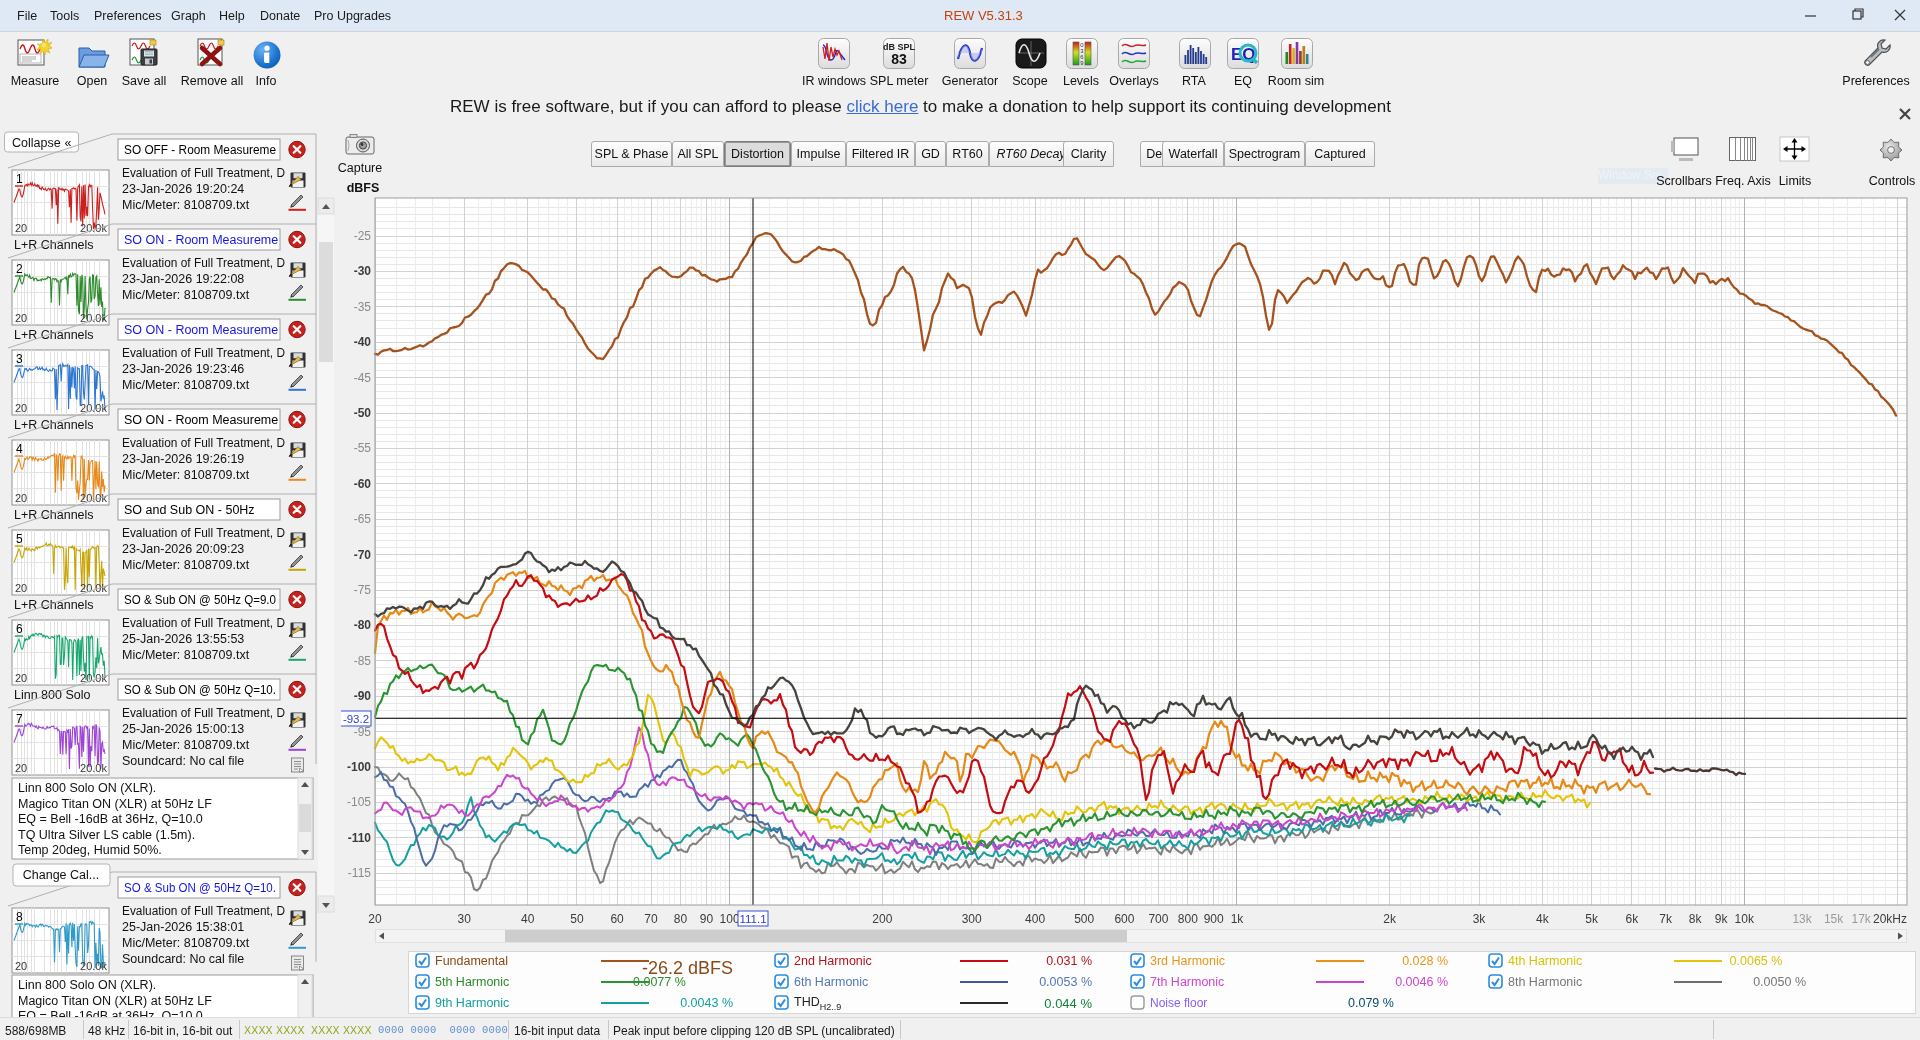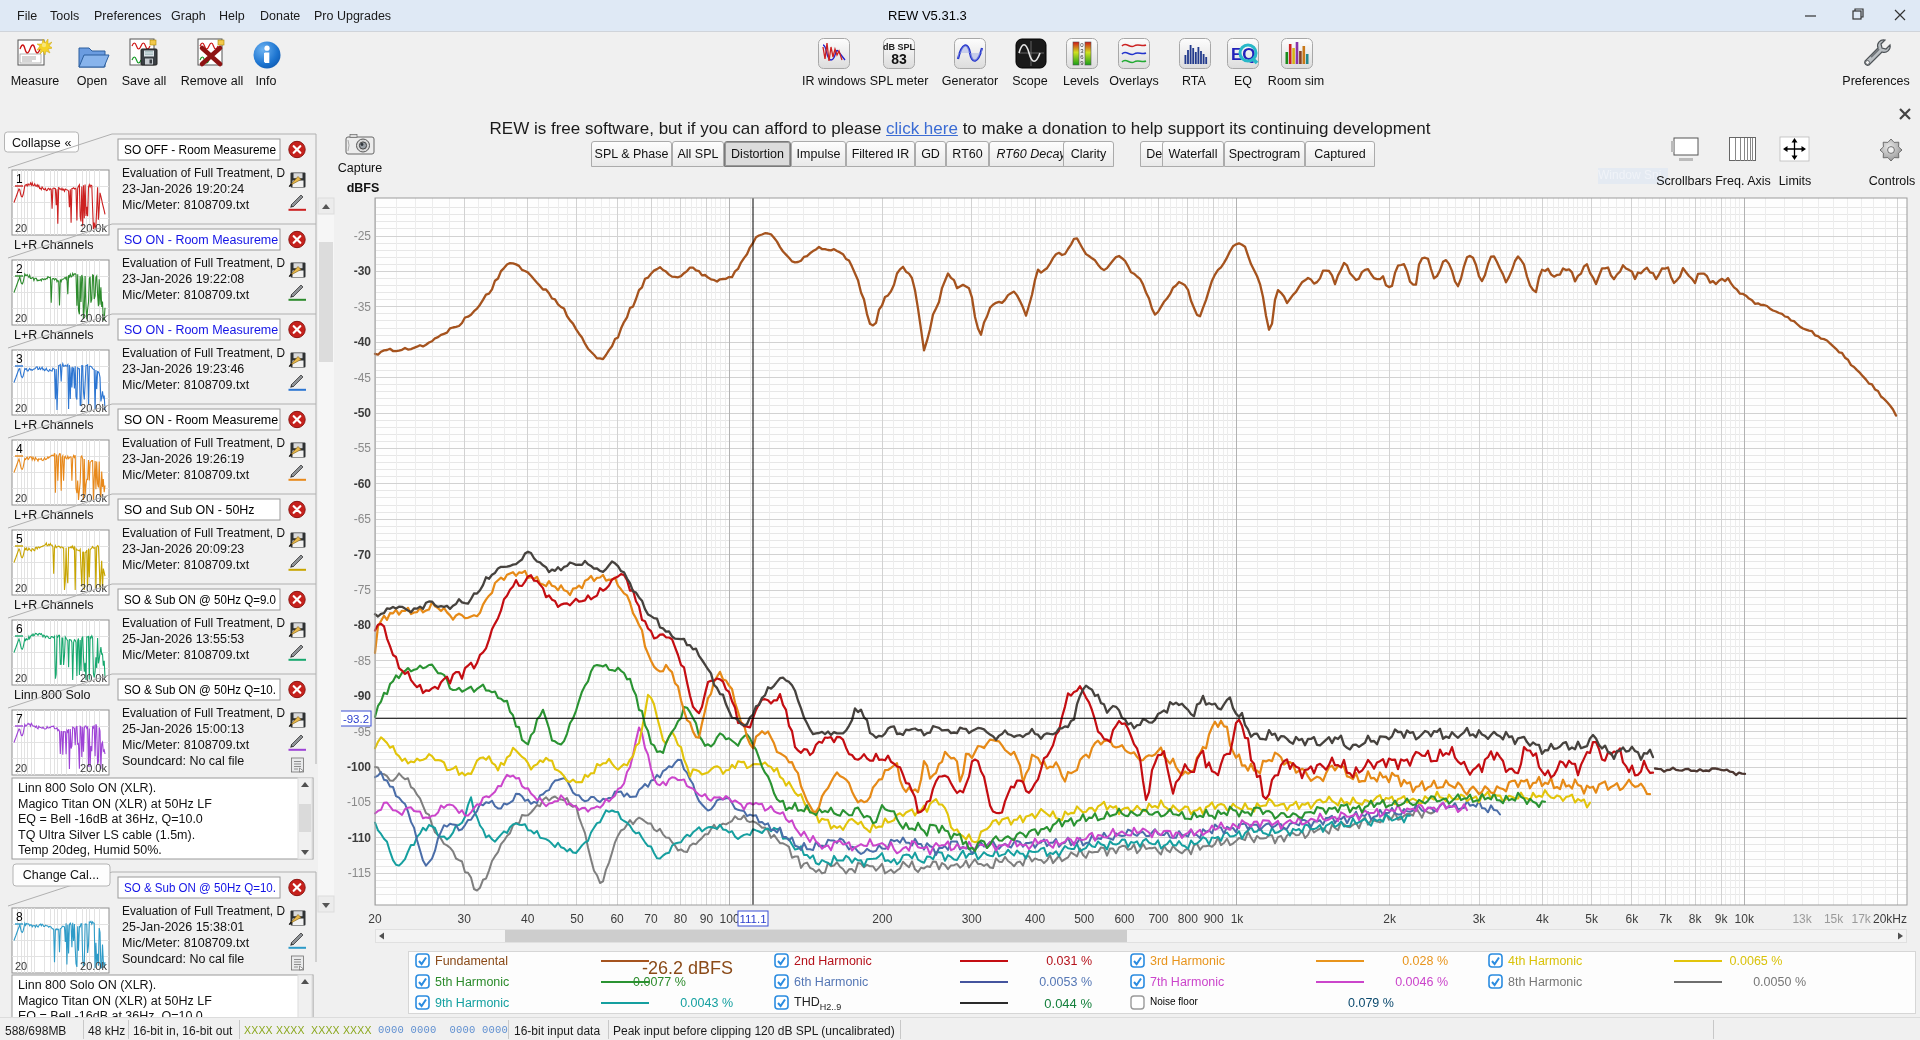--- a/index.html
+++ b/index.html
@@ -1,21 +1,21 @@
 <!DOCTYPE html>
 <html><head><meta charset="utf-8"><title>REW V5.31.3</title><style>*{margin:0;padding:0;box-sizing:border-box}html,body{width:1920px;height:1040px;overflow:hidden;font-family:"Liberation Sans",sans-serif;background:#f0f0f0}.abs{position:absolute}.lbl{position:absolute;font-size:12.5px;color:#111;text-align:center;transform:translateX(-50%)}.menu{position:absolute;top:9px;font-size:12.5px;color:#1a1a1a}.tab{position:absolute;top:141px;height:26px;border:1px solid #ababab;border-radius:3px 3px 0 0;background:linear-gradient(#fdfdfd,#e9e9e9);font-size:12.5px;color:#111;text-align:center;line-height:24px}.sep{position:absolute;top:1020px;width:1px;height:19px;background:#c8c8c8}.st{position:absolute;top:1024px;font-size:12px;color:#1a1a1a;white-space:pre}</style></head><body>
 <div class="abs" style="left:0;top:0;width:1920px;height:32px;background:#dfe9f5;border-bottom:1px solid #d0d4da"></div>
 <span class="menu" style="left:17px">File</span>
 <span class="menu" style="left:50px">Tools</span>
 <span class="menu" style="left:94px">Preferences</span>
 <span class="menu" style="left:171px">Graph</span>
 <span class="menu" style="left:219px">Help</span>
 <span class="menu" style="left:260px">Donate</span>
 <span class="menu" style="left:314px">Pro Upgrades</span>
-<div class="abs" style="left:888px;top:8px;font-size:13px;color:#000000">REW V5.31.3</div>
+<div class="abs" style="left:944px;top:8px;font-size:13px;color:#c2410c">REW V5.31.3</div>
 <svg class="abs" style="left:1795px;top:6px" width="120" height="20">
     <path d="M10 10h11" stroke="#333" stroke-width="1.2"></path>
     <rect x="58" y="5" width="8" height="8" fill="none" stroke="#333" stroke-width="1.2"></rect>
     <path d="M60 5v-2h8v8h-2" fill="none" stroke="#333" stroke-width="1.2"></path>
     <path d="M100 4l10 10M110 4l-10 10" stroke="#333" stroke-width="1.2"></path>
   </svg>
 <svg width="35" height="34" style="position:absolute;left:17px;top:37px">
     <rect x="1" y="3" width="26" height="25" fill="#fff" stroke="#555"></rect>
     <path d="M3 12 q3 -8 5 0 t5 0 t5 0 t5 0" stroke="#cc1111" fill="none" stroke-width="1.3"></path>
     <rect x="3" y="17" width="21" height="9" fill="none" stroke="#999" stroke-width="0.7"></rect>
@@ -196,21 +196,21 @@
     <rect x="21.5" y="8" width="2.6" height="18" fill="#c87818"></rect>
     <rect x="24.9" y="16" width="2.6" height="10" fill="#22888c"></rect>
   </svg>
 <div class="lbl" style="left:1296px;top:74px">Room sim</div>
 <svg width="32" height="31" style="position:absolute;left:1860px;top:37px">
     <path d="M25 3 a6 6 0 0 0 -7 8 L5 24 a3 3 0 0 0 4 4 L22 15 a6 6 0 0 0 8 -7 l-4 4 -4 -1 -1 -4 z" fill="#b9bec2" stroke="#4e5357" stroke-width="1.2"></path>
     <circle cx="7.5" cy="25.5" r="2" fill="#f2f2f2" stroke="#4e5357" stroke-width="0.8"></circle>
     <path d="M11 20 L19 12" stroke="#71767a" stroke-width="2"></path>
   </svg>
 <div class="lbl" style="left:1876px;top:74px">Preferences</div>
-<div class="abs" style="left:450px;top:119px;width:1020px;font-size:17px;color:#1a1a1a;text-align:center;white-space:nowrap">REW is free software, but if you can afford to please <span style="color:#3b6cd4;text-decoration:underline">click here</span> to make a donation to help support its continuing development</div>
+<div class="abs" style="left:450px;top:97px;width:1020px;font-size:17px;color:#1a1a1a;white-space:nowrap">REW is free software, but if you can afford to please <span style="color:#3b6cd4;text-decoration:underline">click here</span> to make a donation to help support its continuing development</div>
 <svg class="abs" style="left:1897px;top:106px" width="16" height="16">
     <path d="M3 3l10 10M13 3L3 13" stroke="#444" stroke-width="2.2"></path>
   </svg>
 <svg width="341" height="892" style="position:absolute;left:0;top:128px" font-family="Liberation Sans, sans-serif">
     <rect x="0" y="0" width="341" height="892" fill="#f0f0f0"></rect>
     <rect x="4.5" y="4" width="74" height="20" rx="3" fill="#fdfdfd" stroke="#b4b4b4"></rect>
     <text x="12" y="19" font-size="12.5" fill="#111">Collapse</text>
     <text x="68" y="19" font-size="12.5" fill="#111" text-anchor="middle">«</text>
     <path d="M8 40 L112 6 H316 V96" fill="none" stroke="#b0b0b0"></path>
     <rect x="118" y="11" width="162" height="21" fill="#fff" stroke="#9a9a9a"></rect>
@@ -651,21 +651,21 @@
 <svg class="abs" style="left:774px;top:995px" width="15" height="15">
     <rect x="1" y="1" width="13" height="13" rx="3" fill="#fff" stroke="#2b8ce0" stroke-width="1.6"></rect>
     <path d="M4 8l2.6 3L11 4.5" stroke="#2b8ce0" stroke-width="2" fill="none"></path>
   </svg>
 <div class="abs" style="left:794px;top:995px;font-size:12.5px;color:#222222">THD<sub style="font-size:9px">H2..9</sub></div>
 <div class="abs" style="left:960px;top:1002px;width:48px;height:2px;background:#2b2b2b"></div>
 <div class="abs" style="left:992px;top:996px;width:100px;text-align:right;font-size:13px;color:#15803d">0.044 %</div>
 <svg class="abs" style="left:1130px;top:995px" width="15" height="15">
     <rect x="1" y="1" width="13" height="13" rx="3" fill="#fff" stroke="#9a9a9a" stroke-width="1.4"></rect>
   </svg>
-<div class="abs" style="left:1150px;top:996px;font-size:10px;color:#000000">Noise floor</div>
+<div class="abs" style="left:1150px;top:996px;font-size:12px;color:#8b5cf6">Noise floor</div>
 <div class="abs" style="left:1348px;top:996px;width:100px;font-size:12.5px;color:#0c4a6e">0.079 %</div>
 <div class="abs" style="left:0;top:1017px;width:1920px;height:23px;background:#f0f0f0;border-top:1px solid #dcdcdc"></div>
 <div class="sep" style="left:83px"></div>
 <div class="sep" style="left:128px"></div>
 <div class="sep" style="left:239px"></div>
 <div class="sep" style="left:508px"></div>
 <div class="sep" style="left:608px"></div>
 <div class="sep" style="left:900px"></div>
 <div class="sep" style="left:1713px"></div>
 <div class="st" style="left:5px">588/698MB</div>

